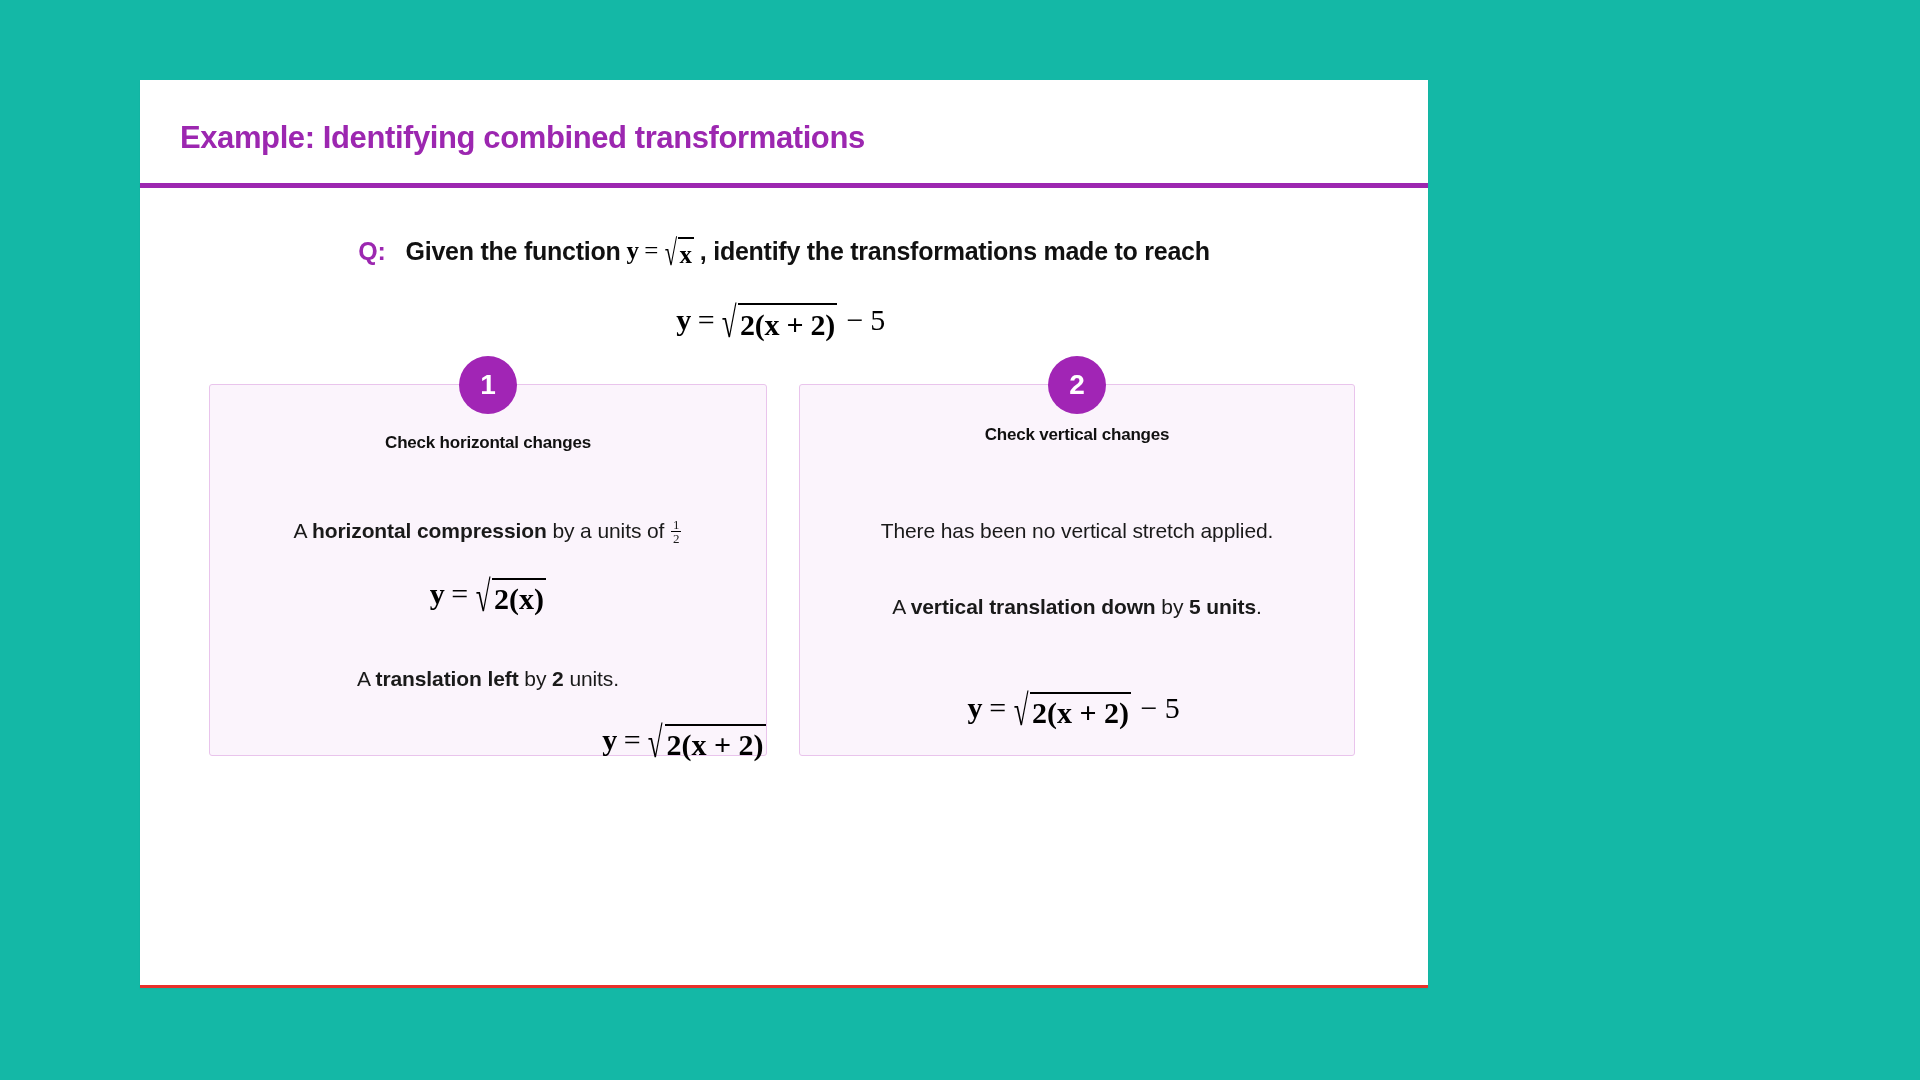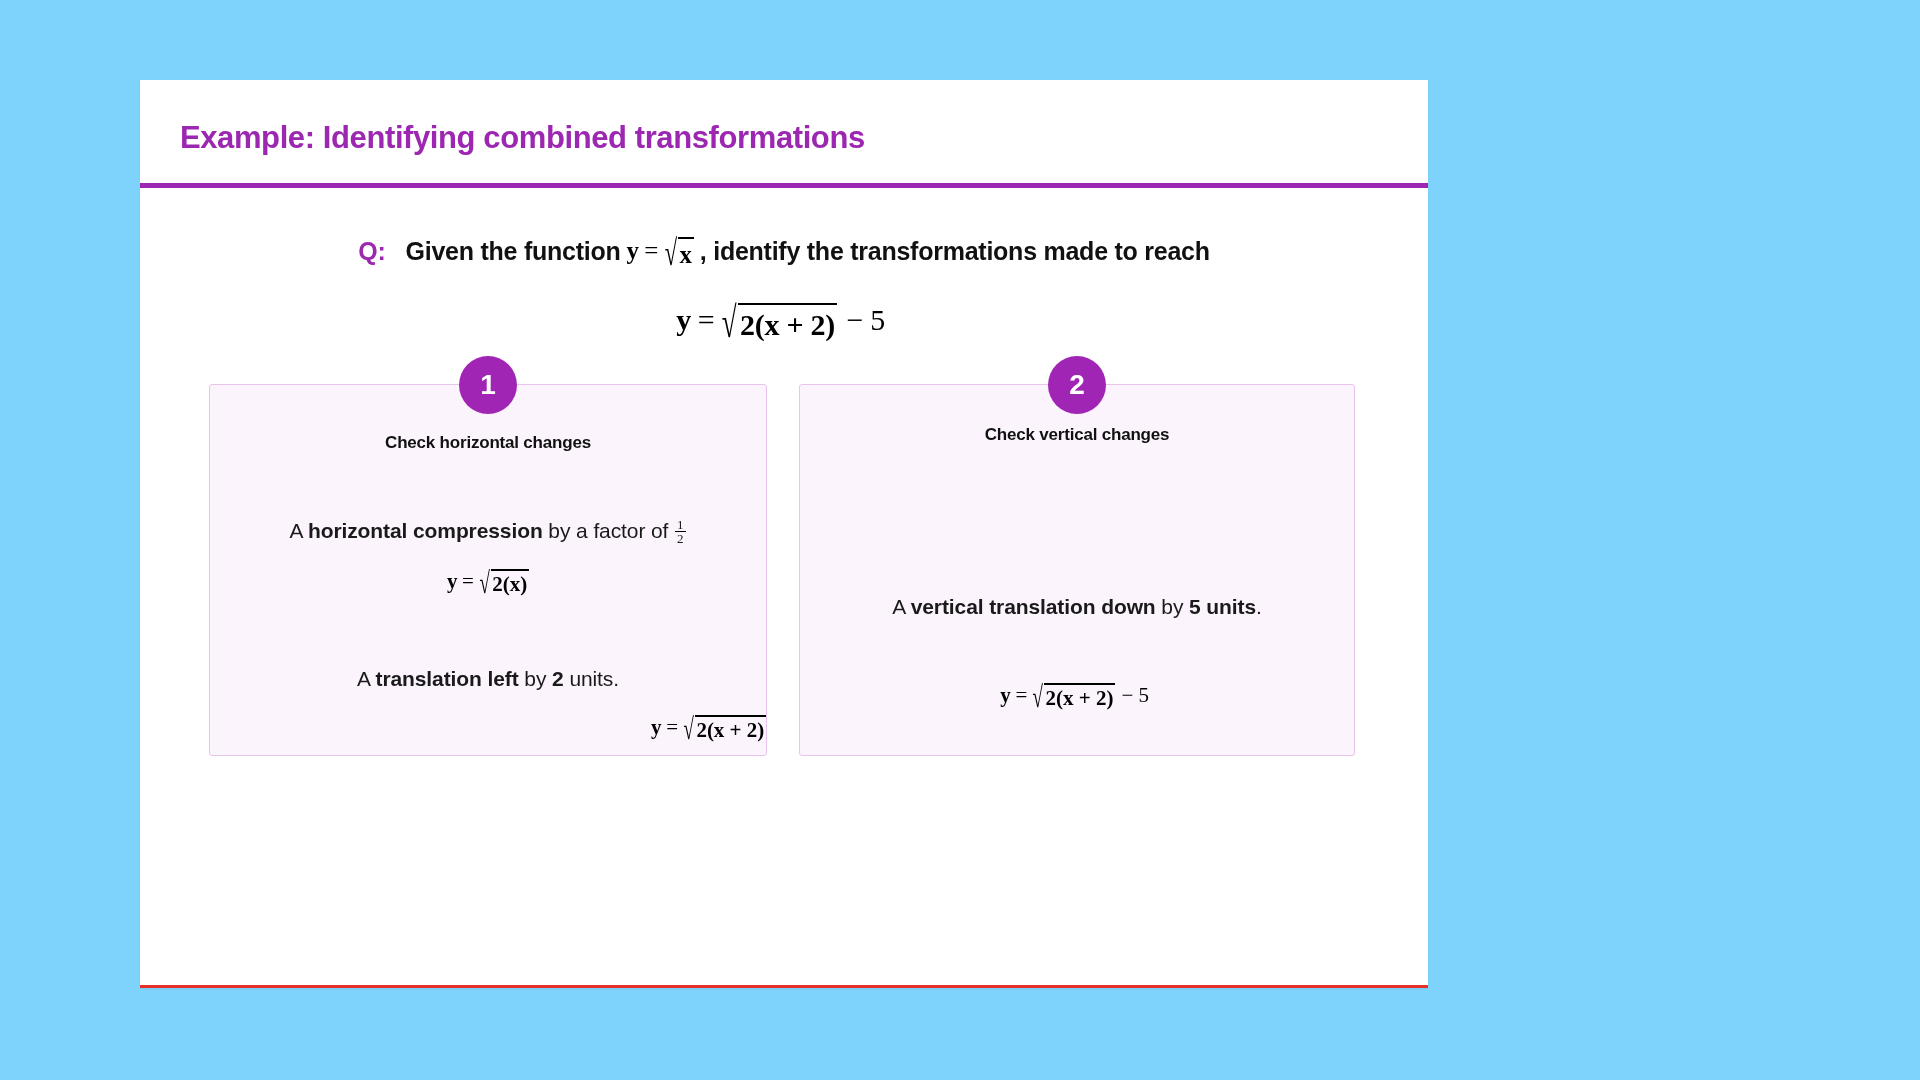--- a/index.html
+++ b/index.html
@@ -9,21 +9,21 @@
     height: 1080px;
     background: #f7f7f7;
     font-family: "Liberation Sans", sans-serif;
     overflow: hidden;
   }
 
   #page {
     position: relative;
     width: 1920px;
     height: 1080px;
-    background: #7dd3fc;
+    background: #14b8a6;
   }
 
   
   .slide {
     position: absolute;
     left: 140px;
     top: 80px;
     width: 1288px;
     height: 908px;
     background: #ffffff;
@@ -188,22 +188,22 @@
   .body-text {
     font-size: 21px;
     font-weight: 400;
     letter-spacing: -0.1px;
     line-height: 1.3;
     color: #1a1a1a;
   }
   .body-text b { font-weight: 700; }
 
   .card-eq {
-    margin-top: 12px;
-    font-size: 21px;
+    margin-top: 20px;
+    font-size: 30px;
   }
 
   
   .c1-row-a { position: absolute; left: 0; width: 100%; top: 132px; text-align: center; }
   .c1-eq-a  { position: absolute; left: 0; width: 100%; top: 172px; text-align: center; }
   .c1-row-b { position: absolute; left: 0; width: 100%; top: 280px; text-align: center; }
   .c1-eq-b  { position: absolute; left: 0; width: 100%; top: 318px; text-align: right; }
 
   
   .c2-row-a { position: absolute; left: 0; width: 100%; top: 132px; text-align: center; }
@@ -239,21 +239,21 @@
 
     <div class="cards">
 
       <div class="card card-1">
 
         <div class="badge">1</div>
 
         <div class="card-heading">Check horizontal changes</div>
 
         <div class="c1-row-a">
-          <span class="body-text"><span>A </span><b>horizontal compression</b><span> by a factor of </span><span class="frac"><span class="num">1</span><span class="den">2</span></span>
+          <span class="body-text"><span>A </span><b>horizontal compression</b><span> by a units of </span><span class="frac"><span class="num">1</span><span class="den">2</span></span>
           </span>
         </div>
 
         <div class="c1-eq-a">
           <span class="math card-eq">
             <span class="var">y</span><span class="op">=</span><span class="radical"><span class="surd">√</span><span class="radicand">2(x)</span></span>
           </span>
         </div>
 
         <div class="c1-row-b">
@@ -268,20 +268,23 @@
         </div>
 
       </div>
 
       <div class="card card-2">
 
         <div class="badge">2</div>
 
         <div class="card-heading">Check vertical changes</div>
 
+        <div class="c2-row-a">
+          <span class="body-text">There has been no vertical stretch applied.</span>
+        </div>
 
         <div class="c2-row-b">
           <span class="body-text"><span>A </span><b>vertical translation down</b><span> by </span><b>5 units</b><span>.</span>
           </span>
         </div>
 
         <div class="c2-eq">
           <span class="math card-eq">
             <span class="var">y</span><span class="op">=</span><span class="radical"><span class="surd">√</span><span class="radicand">2(x + 2)</span></span><span class="op" style="margin-left:0.3em;">− 5</span>
           </span>

